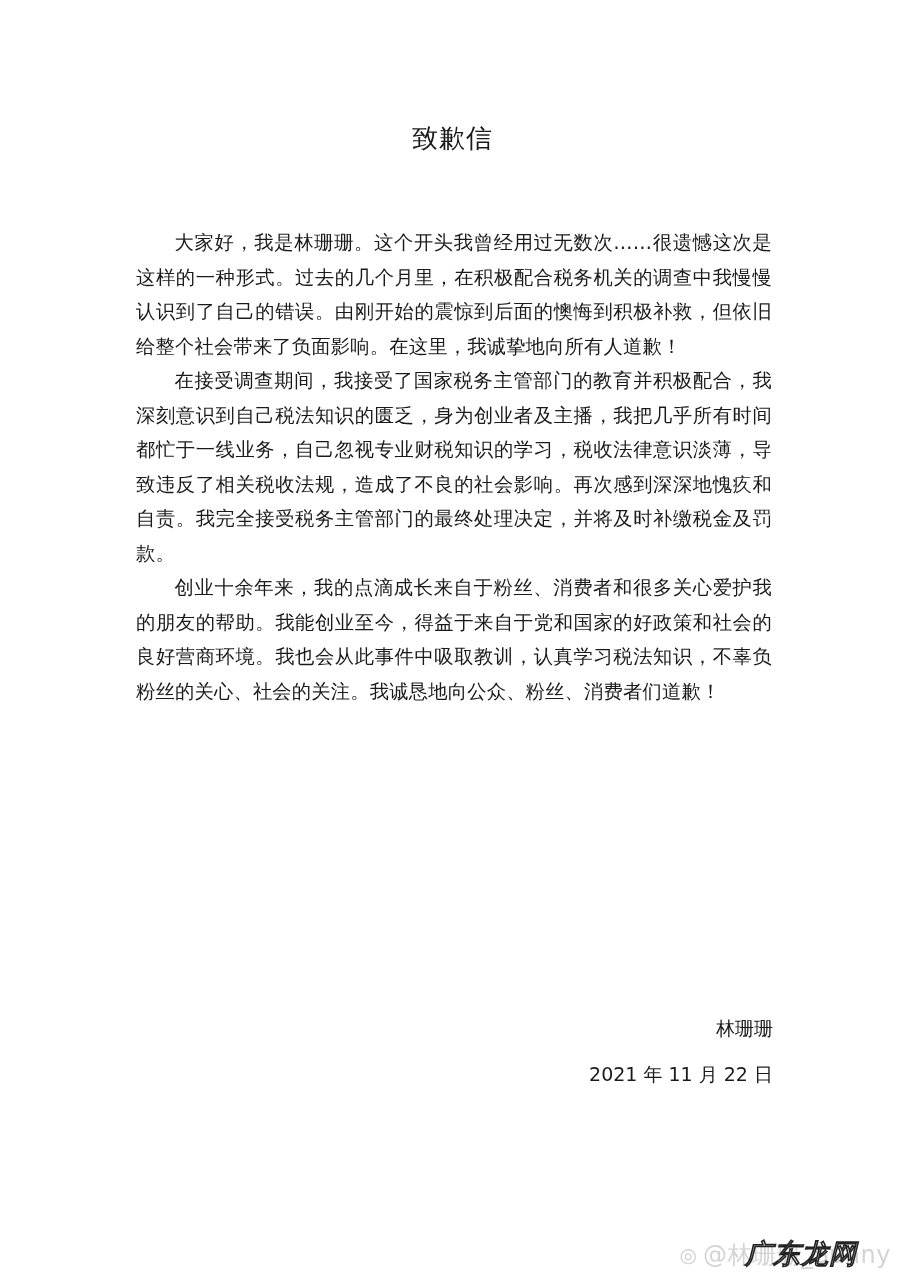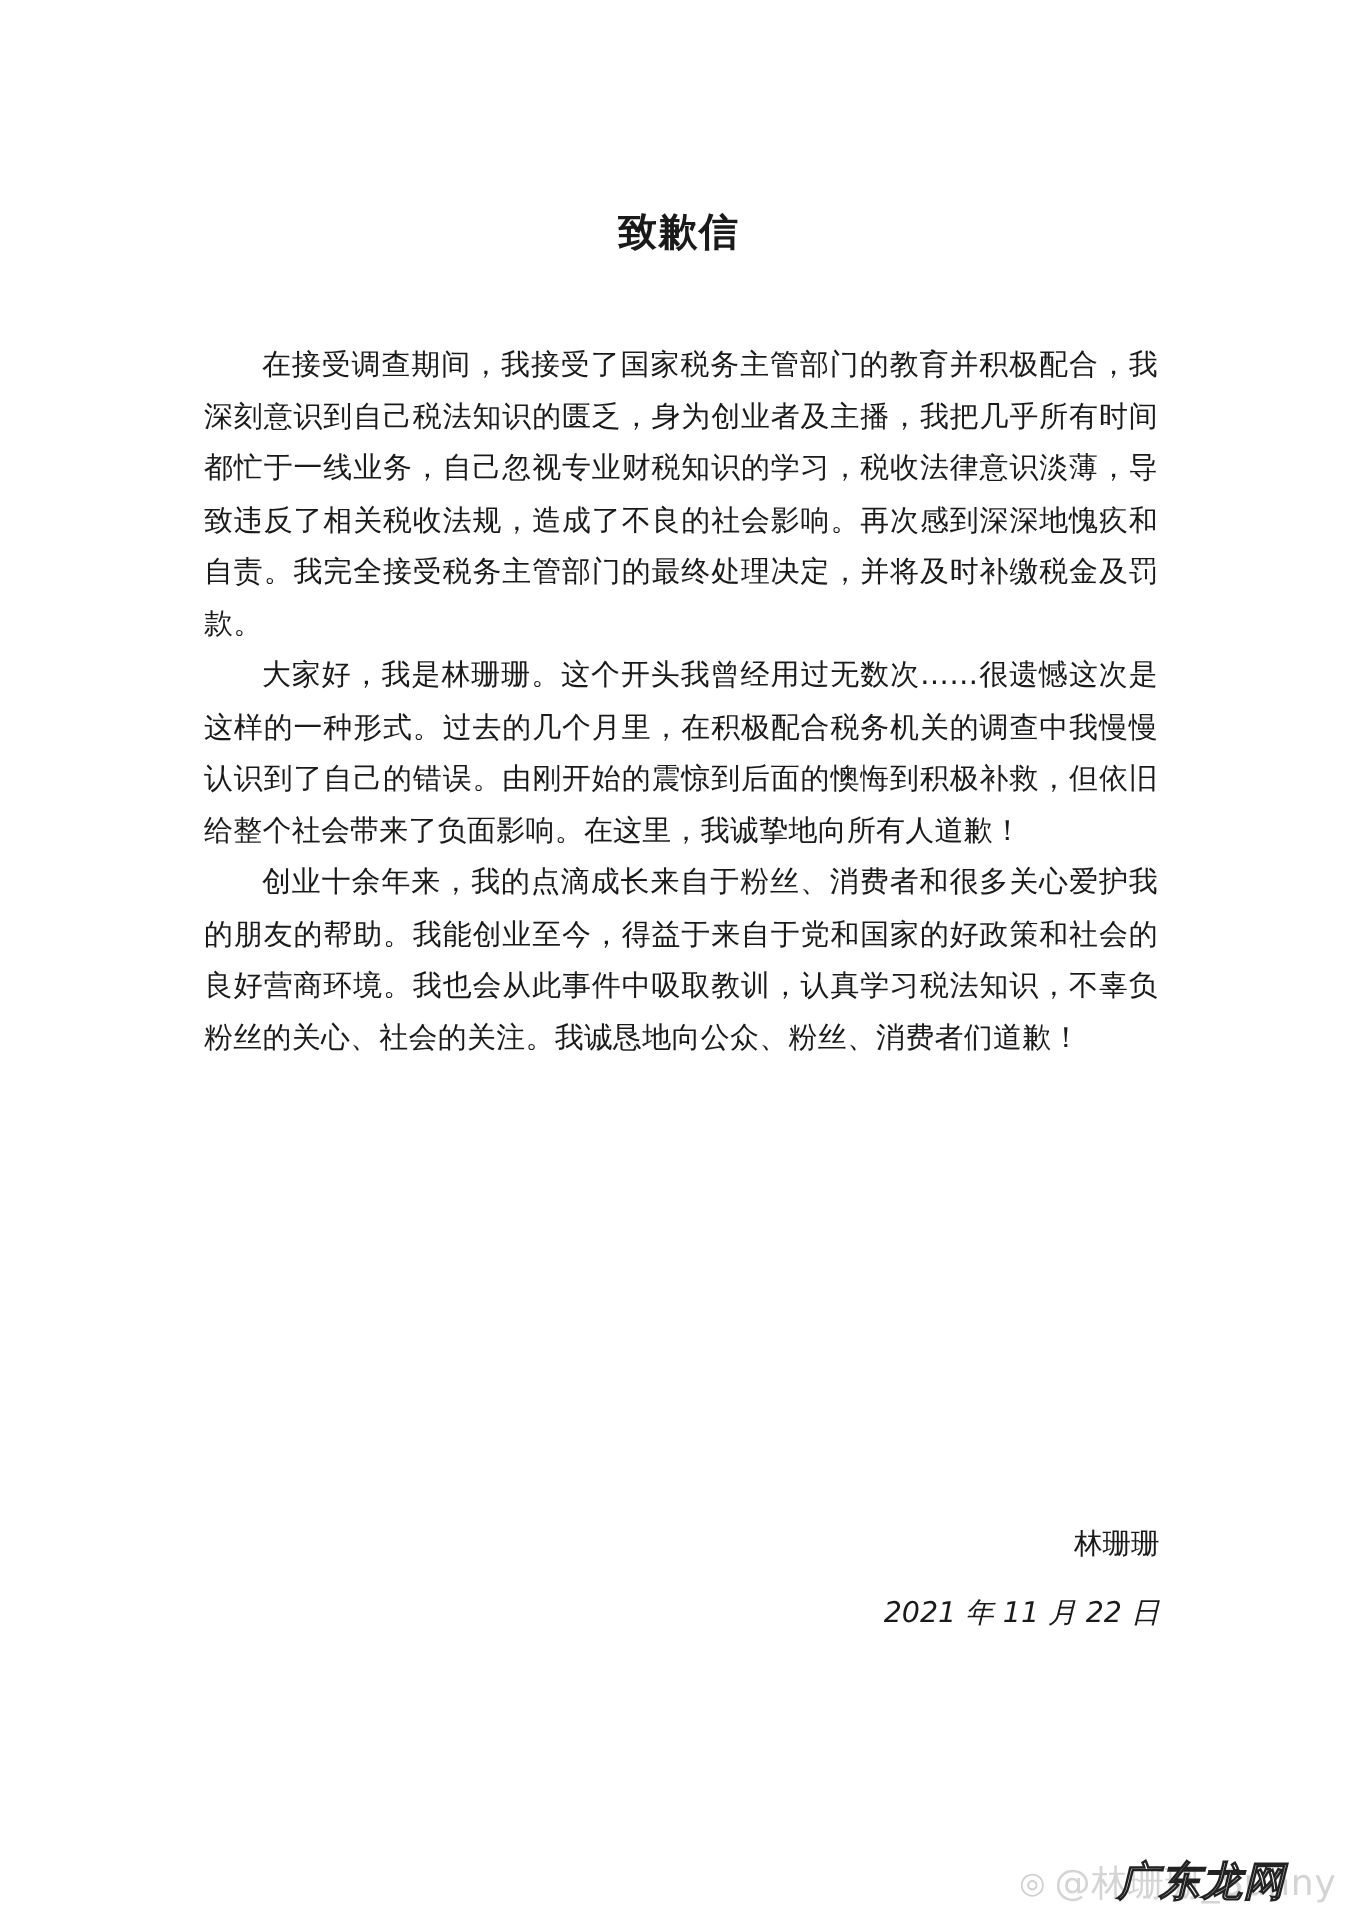--- a/index.html
+++ b/index.html
@@ -19,25 +19,25 @@
       position: absolute;
       left: 0;
       top: 0;
       width: 905px;
       height: 1280px;
       background: #ffffff;
     }
     .title {
       position: absolute;
       left: 0;
-      top: 120px;
+      top: 104px;
       width: 905px;
       text-align: center;
       font-size: 26px;
-      font-weight: bold;
+      font-weight: normal;
       letter-spacing: 1px;
       color: #1a1a1a;
     }
     .body-text {
       position: absolute;
       left: 136px;
       top: 226px;
       width: 636px;
     }
     .para {
@@ -55,21 +55,20 @@
       top: 1016px;
       font-size: 19px;
       text-align: left;
     }
     .date {
       position: absolute;
       right: 132px;
       top: 1062px;
       font-size: 19px;
       text-align: right;
-      font-style: italic;
     }
     .watermark {
       position: absolute;
       right: 14px;
       bottom: 8px;
       display: flex;
       align-items: center;
       gap: 6px;
       height: 34px;
     }
@@ -95,22 +94,22 @@
     }
   </style>
 </head>
 <body>
 
 <div class="page">
 
   <h1 class="title">致歉信</h1>
 
   <div class="body-text">
+    <p class="para">大家好，我是林珊珊。这个开头我曾经用过无数次……很遗憾这次是这样的一种形式。过去的几个月里，在积极配合税务机关的调查中我慢慢认识到了自己的错误。由刚开始的震惊到后面的懊悔到积极补救，但依旧给整个社会带来了负面影响。在这里，我诚挚地向所有人道歉！</p>
     <p class="para">在接受调查期间，我接受了国家税务主管部门的教育并积极配合，我深刻意识到自己税法知识的匮乏，身为创业者及主播，我把几乎所有时间都忙于一线业务，自己忽视专业财税知识的学习，税收法律意识淡薄，导致违反了相关税收法规，造成了不良的社会影响。再次感到深深地愧疚和自责。我完全接受税务主管部门的最终处理决定，并将及时补缴税金及罚款。</p>
-    <p class="para">大家好，我是林珊珊。这个开头我曾经用过无数次……很遗憾这次是这样的一种形式。过去的几个月里，在积极配合税务机关的调查中我慢慢认识到了自己的错误。由刚开始的震惊到后面的懊悔到积极补救，但依旧给整个社会带来了负面影响。在这里，我诚挚地向所有人道歉！</p>
     <p class="para">创业十余年来，我的点滴成长来自于粉丝、消费者和很多关心爱护我的朋友的帮助。我能创业至今，得益于来自于党和国家的好政策和社会的良好营商环境。我也会从此事件中吸取教训，认真学习税法知识，不辜负粉丝的关心、社会的关注。我诚恳地向公众、粉丝、消费者们道歉！</p>
   </div>
 
   <div class="signature">林珊珊</div>
   <div class="date">2021 年 11 月 22 日</div>
 
   <div class="watermark">
     <span class="wm-weibo">◎</span>
     <span class="wm-handle">@林珊珊_Sunny</span>
     <span class="wm-site">广东龙网</span>

